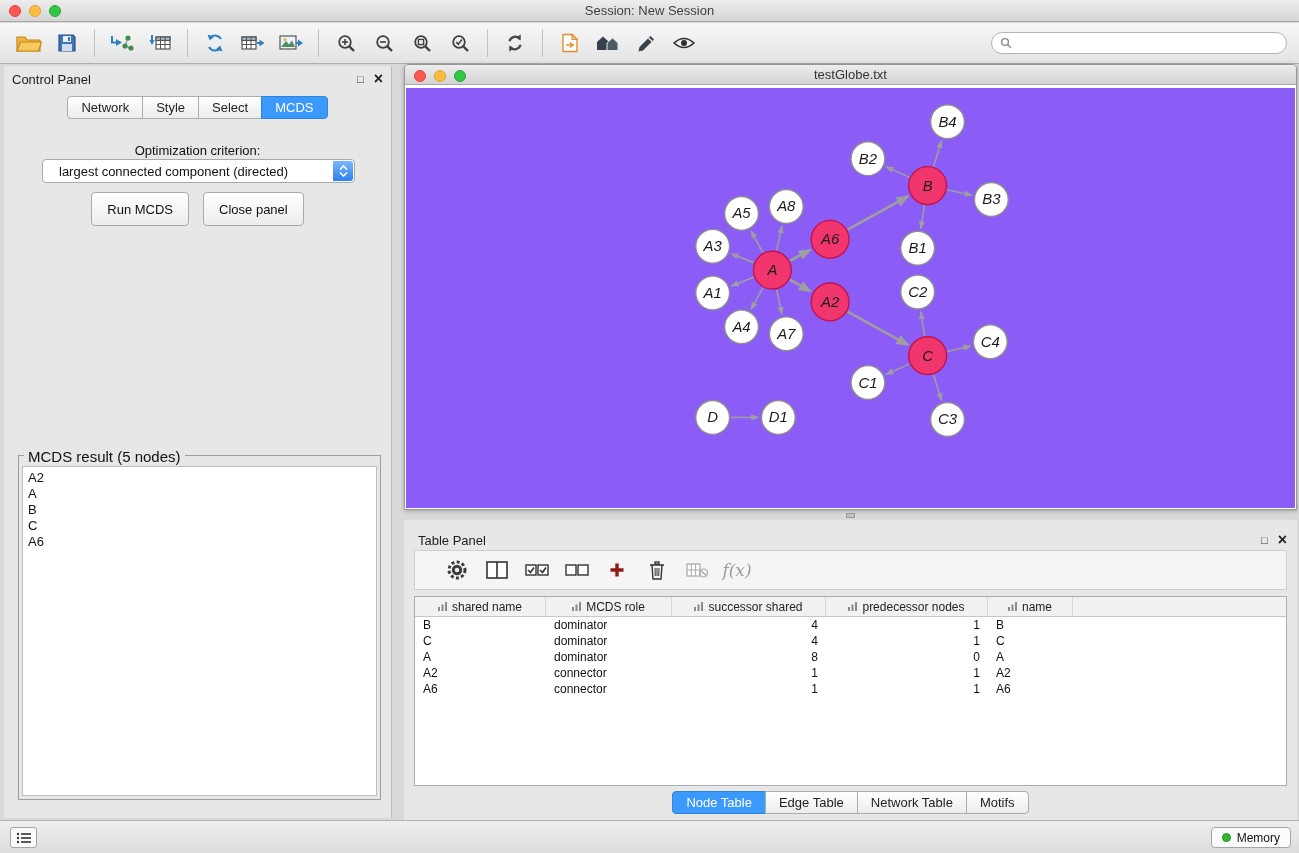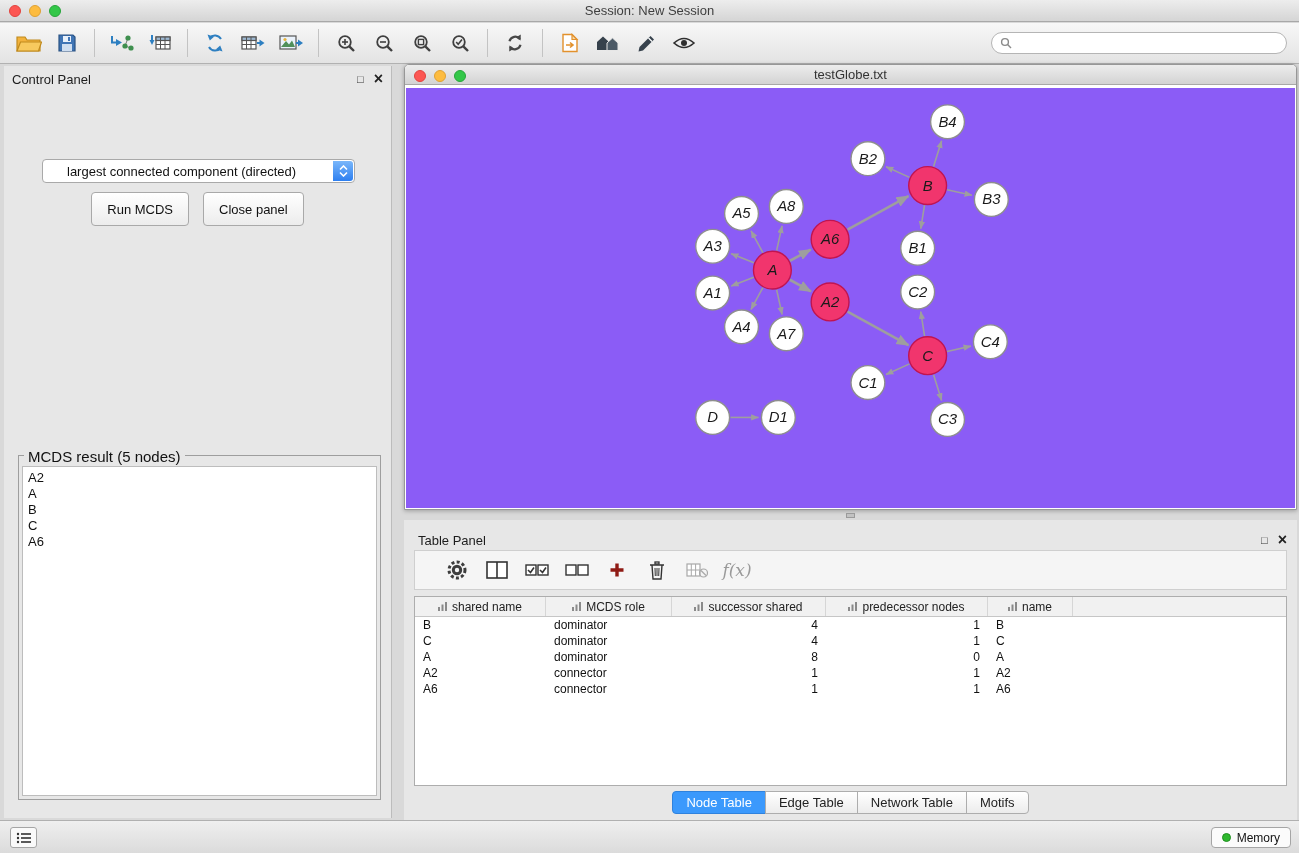--- a/index.html
+++ b/index.html
@@ -27,21 +27,21 @@
   .win-icons{margin-left:auto;display:flex;gap:10px;align-items:center;}
   .float-glyph{font-size:11px;color:#333;line-height:1;}
   .close-glyph{font-size:16px;font-weight:bold;color:#222;line-height:1;}
   .seg-tabs{display:flex;justify-content:center;}
   .cp-tabs{position:absolute;top:30px;left:0;right:0;}
   .seg-tab{padding:3px 13px;font-size:13px;background:linear-gradient(#ffffff,#ececec);border:1px solid #adadad;margin-left:-1px;color:#222;white-space:nowrap;}
   .seg-tab:first-child{border-radius:4px 0 0 4px;margin-left:0;}
   .seg-tab:last-child{border-radius:0 4px 4px 0;}
   .seg-tab.active{background:#3b99fc;color:#fff;border-color:#2f82dd;}
   .opt-label{position:absolute;top:77px;left:0;right:0;text-align:center;font-size:13px;color:#111;}
-  .dropdown{position:absolute;top:93px;left:38px;width:313px;height:24px;background:#fff;border:1px solid #a9a9a9;border-radius:4px;display:flex;align-items:center;font-size:13px;padding-left:24px;color:#111;}
+  .dropdown{position:absolute;top:93px;left:38px;width:313px;height:24px;background:#fff;border:1px solid #a9a9a9;border-radius:4px;display:flex;align-items:center;font-size:13px;padding-left:16px;color:#111;}
   .dd-btn{position:absolute;right:1px;top:1px;bottom:1px;width:20px;background:linear-gradient(#7ab7fa,#2d7ff0);border-radius:0 3px 3px 0;display:flex;align-items:center;justify-content:center;}
   .cp-buttons{position:absolute;top:126px;left:0;right:0;display:flex;justify-content:center;gap:14px;}
   .btn{height:22px;padding:16px 15px;background:linear-gradient(#ffffff,#ececec);border:1px solid #a9a9a9;border-radius:4px;font-size:13px;color:#111;display:flex;align-items:center;}
   .result-box{position:absolute;left:14px;top:389px;width:363px;height:345px;border:1px solid #9e9e9e;}
   .result-legend{position:absolute;top:-8px;left:5px;background:#e7e7e7;padding:0 4px;font-size:15px;color:#111;}
   .result-list{position:absolute;left:3px;right:3px;top:10px;bottom:3px;background:#fff;border:1px solid #bdbdbd;padding:3px 5px;overflow:hidden;}
   .result-item{font-size:13px;line-height:16px;color:#111;}
 
   
   .net-window{position:absolute;left:404px;top:64px;width:893px;height:446px;border:1px solid #979797;border-radius:5px 5px 0 0;background:#fff;box-shadow:0 1px 4px rgba(0,0,0,.28);}
@@ -225,20 +225,27 @@
 </div>
 
 <div class="control-panel">
   <div class="panel-head">
     <span>Control Panel</span>
     <span class="win-icons">
       <span class="float-glyph">□</span>
       <span class="close-glyph">×</span>
     </span>
   </div>
+  <div class="seg-tabs cp-tabs" id="cp-tabs">
+      <div class="seg-tab">Network</div>
+      <div class="seg-tab">Style</div>
+      <div class="seg-tab">Select</div>
+      <div class="seg-tab active">MCDS</div>
+    </div>
+  <div class="opt-label">Optimization criterion:</div>
   <div class="dropdown">
     <span>largest connected component (directed)</span>
     <span class="dd-btn">
       <svg width="9" height="12" viewBox="0 0 9 12">
         <path d="M1 4.5 L4.5 1 L8 4.5" fill="none" stroke="#fff" stroke-width="1.6"></path>
         <path d="M1 7.5 L4.5 11 L8 7.5" fill="none" stroke="#fff" stroke-width="1.6"></path>
       </svg>
     </span>
   </div>
   <div class="cp-buttons">

